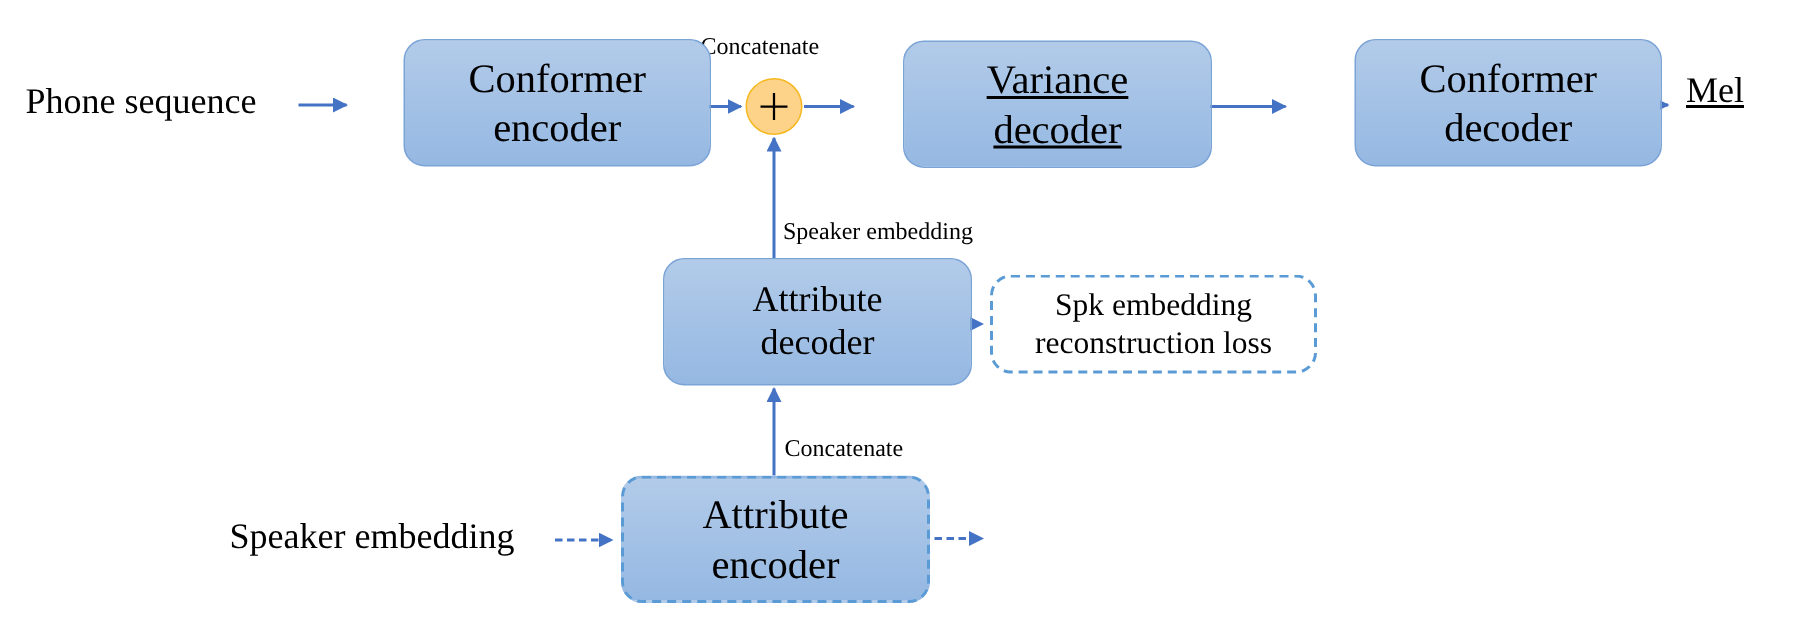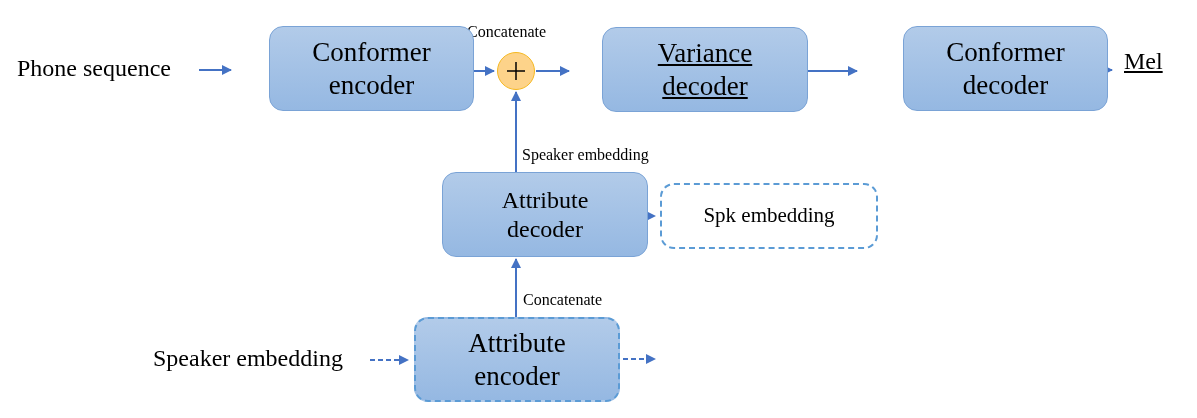--- a/index.html
+++ b/index.html
@@ -125,16 +125,17 @@
     <span>decoder</span>
   </div>
 
   <div class="box dashed-fill" style="left:414px; top:317px; width:206px; height:85px;">
     <span>Attribute</span>
     <span>encoder</span>
   </div>
 
   <div class="box dashed-empty" style="left:660px; top:183px; width:218px; height:66px;">
     <span>Spk embedding</span>
+    <span>reconstruction loss</span>
   </div>
 
 
 </div>
 
 </body></html>

